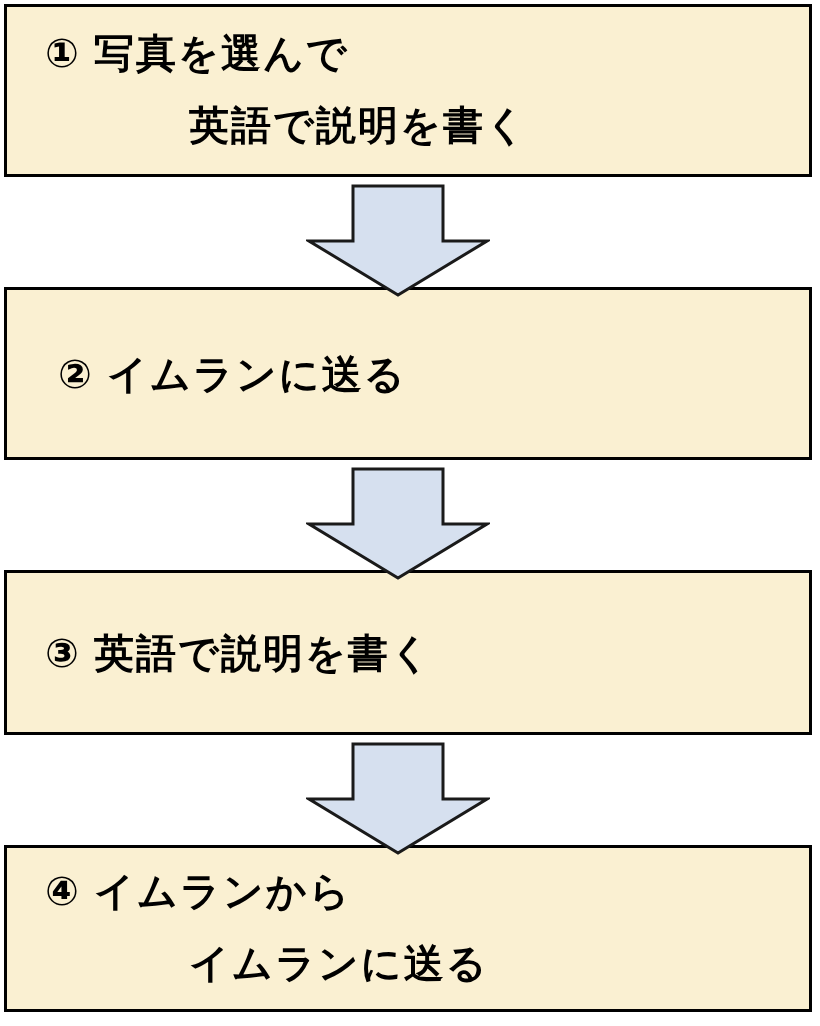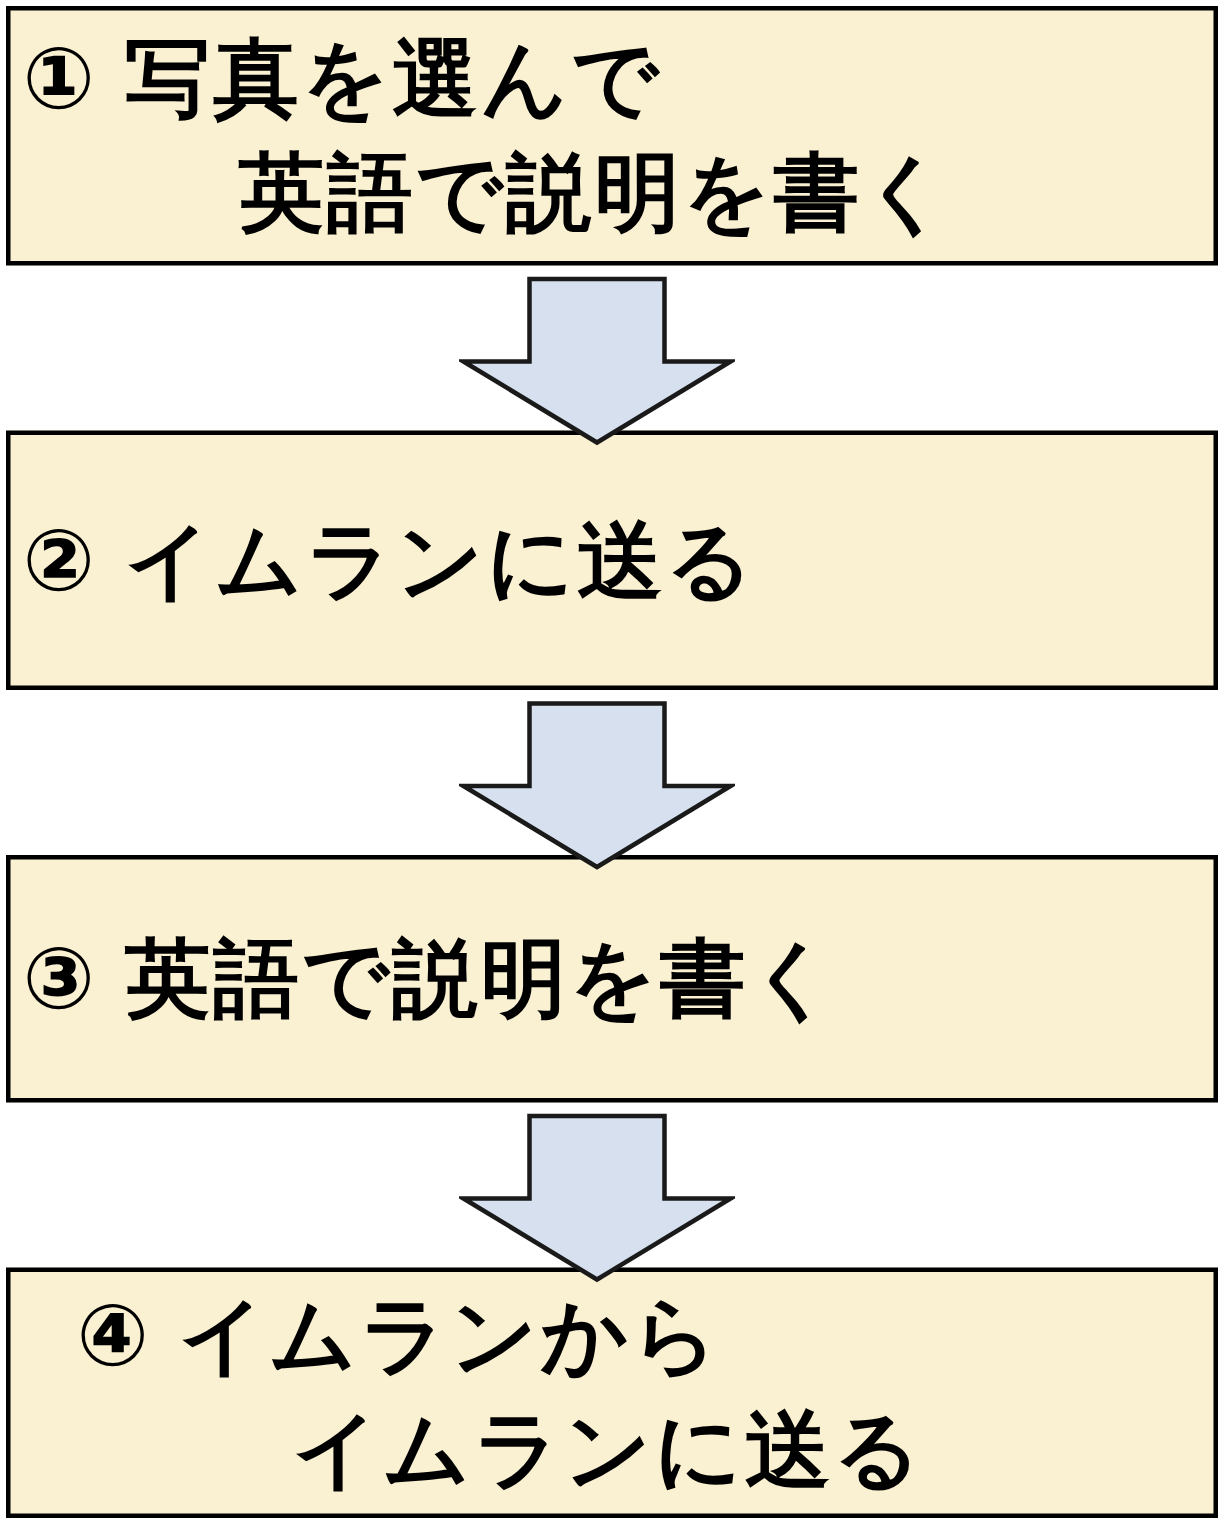--- a/index.html
+++ b/index.html
@@ -21,33 +21,34 @@
     box-sizing: border-box;
     border: 3px solid var(--box-border, #000000);
     background: var(--box-fill, #faf0d2);
     display: flex;
     flex-direction: column;
     justify-content: center;
     position: relative;
     z-index: 1;
   }
   .step-1 { height: 173px; }
-  .step-2 { height: 173px; }
+  .step-2 { height: 173px; padding-left: 13px; }
   .step-3 { height: 165px; }
-  .step-4 { height: 167px; padding-left: 36px; }
+  .step-4 { height: 167px; }
   .line {
-    font-size: 57px;
+    font-size: 40px;
     font-weight: 700;
     line-height: 76px;
     letter-spacing: 2px;
     color: var(--text, #000000);
     padding-left: 8px;
     white-space: nowrap;
+    margin-left: 30px;
   }
-  .line2 { padding-left: 152px; }
+  .line2 { padding-left: 152px; font-family: Liberation Mono, monospace; }
   .line:empty { display: none; }
   .arrow-wrap {
     height: 110px;
     display: flex;
     justify-content: center;
     position: relative;
     z-index: 2;
   }
   .arrow-wrap svg {
     position: relative;

